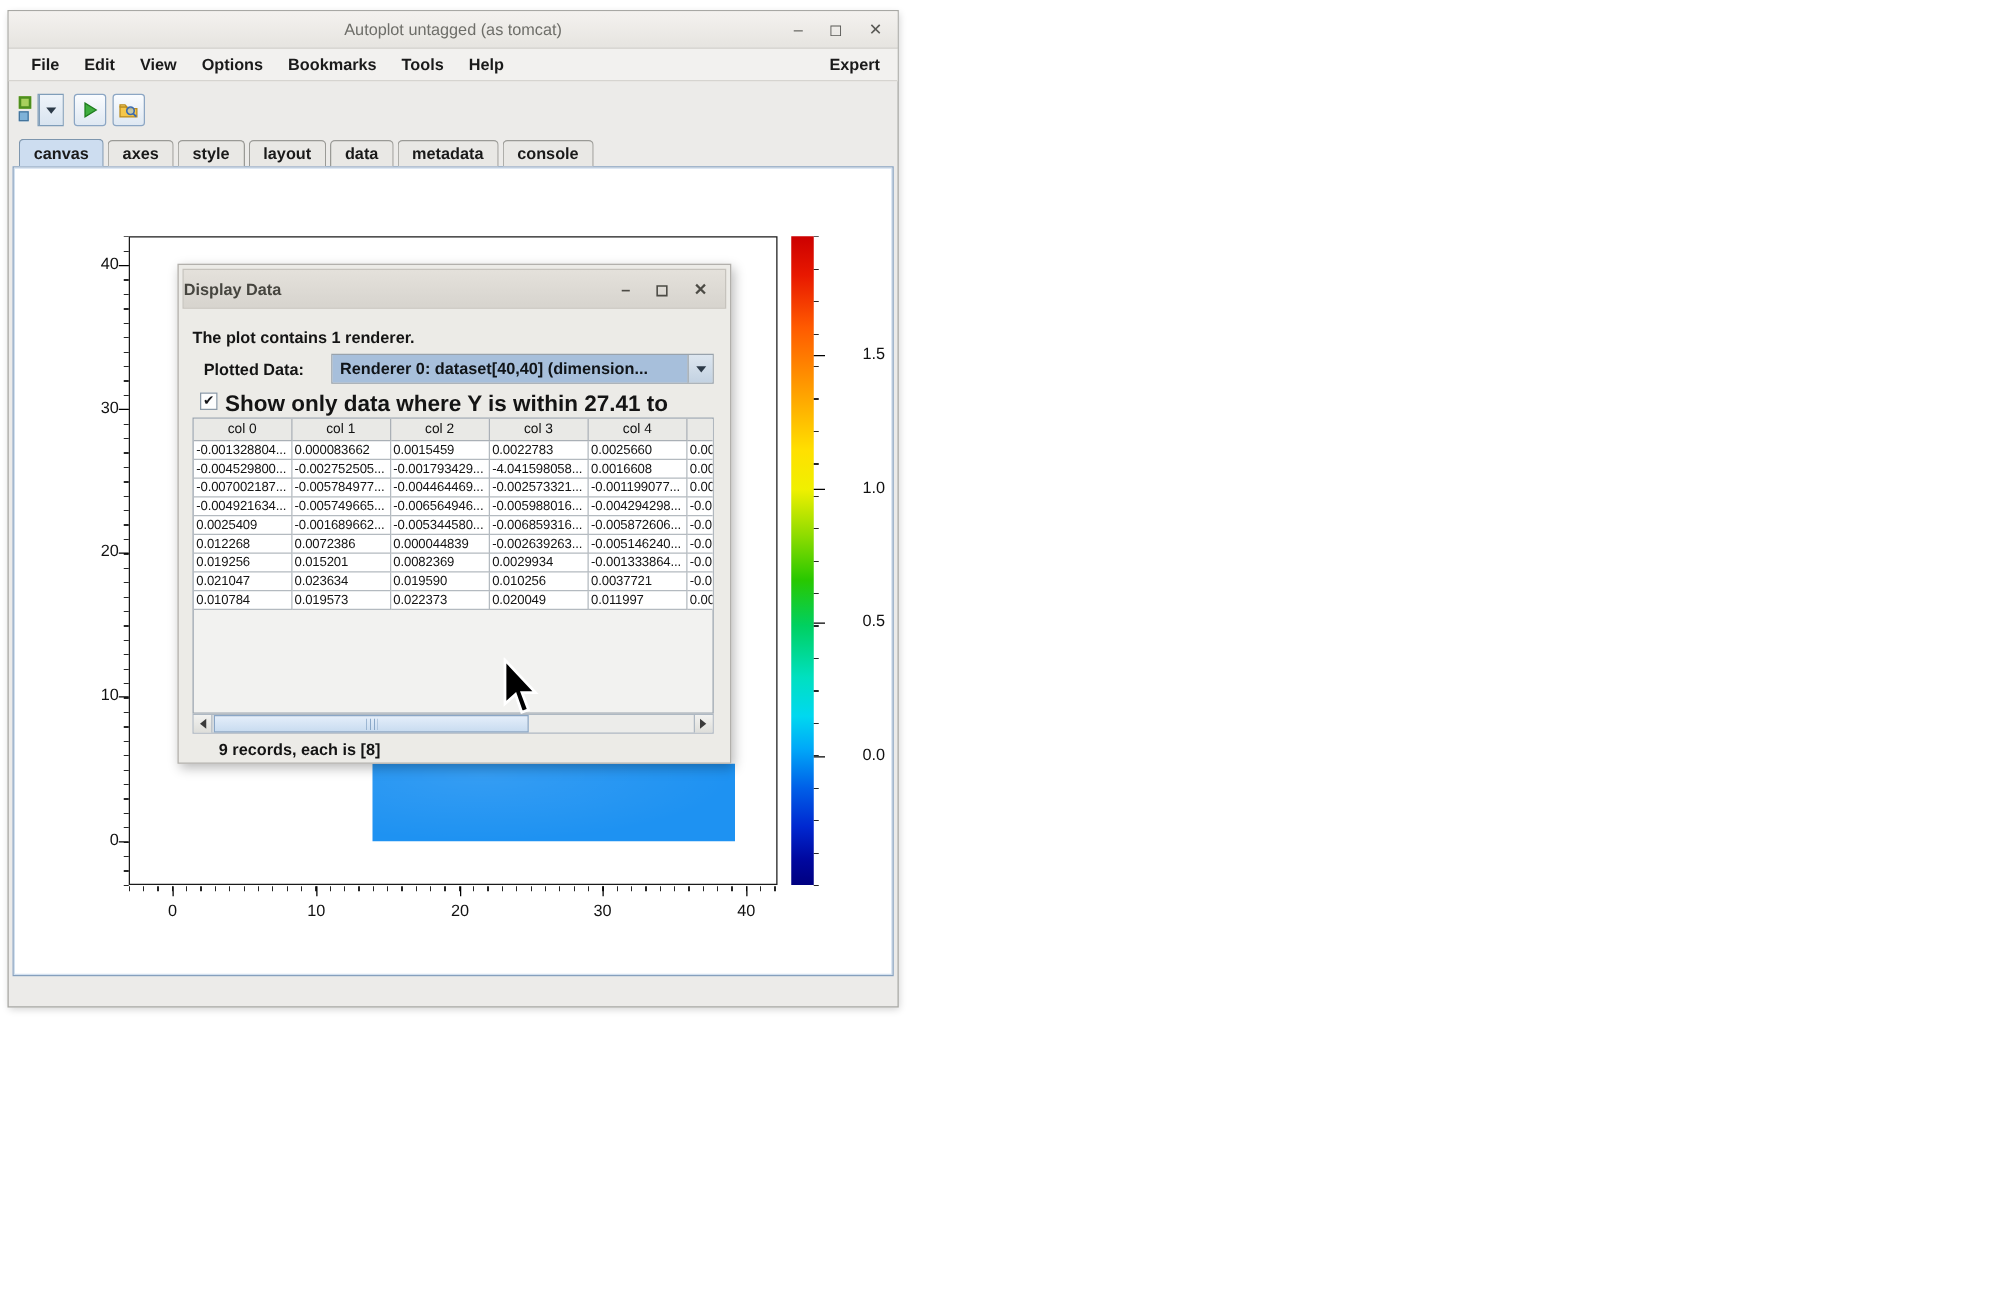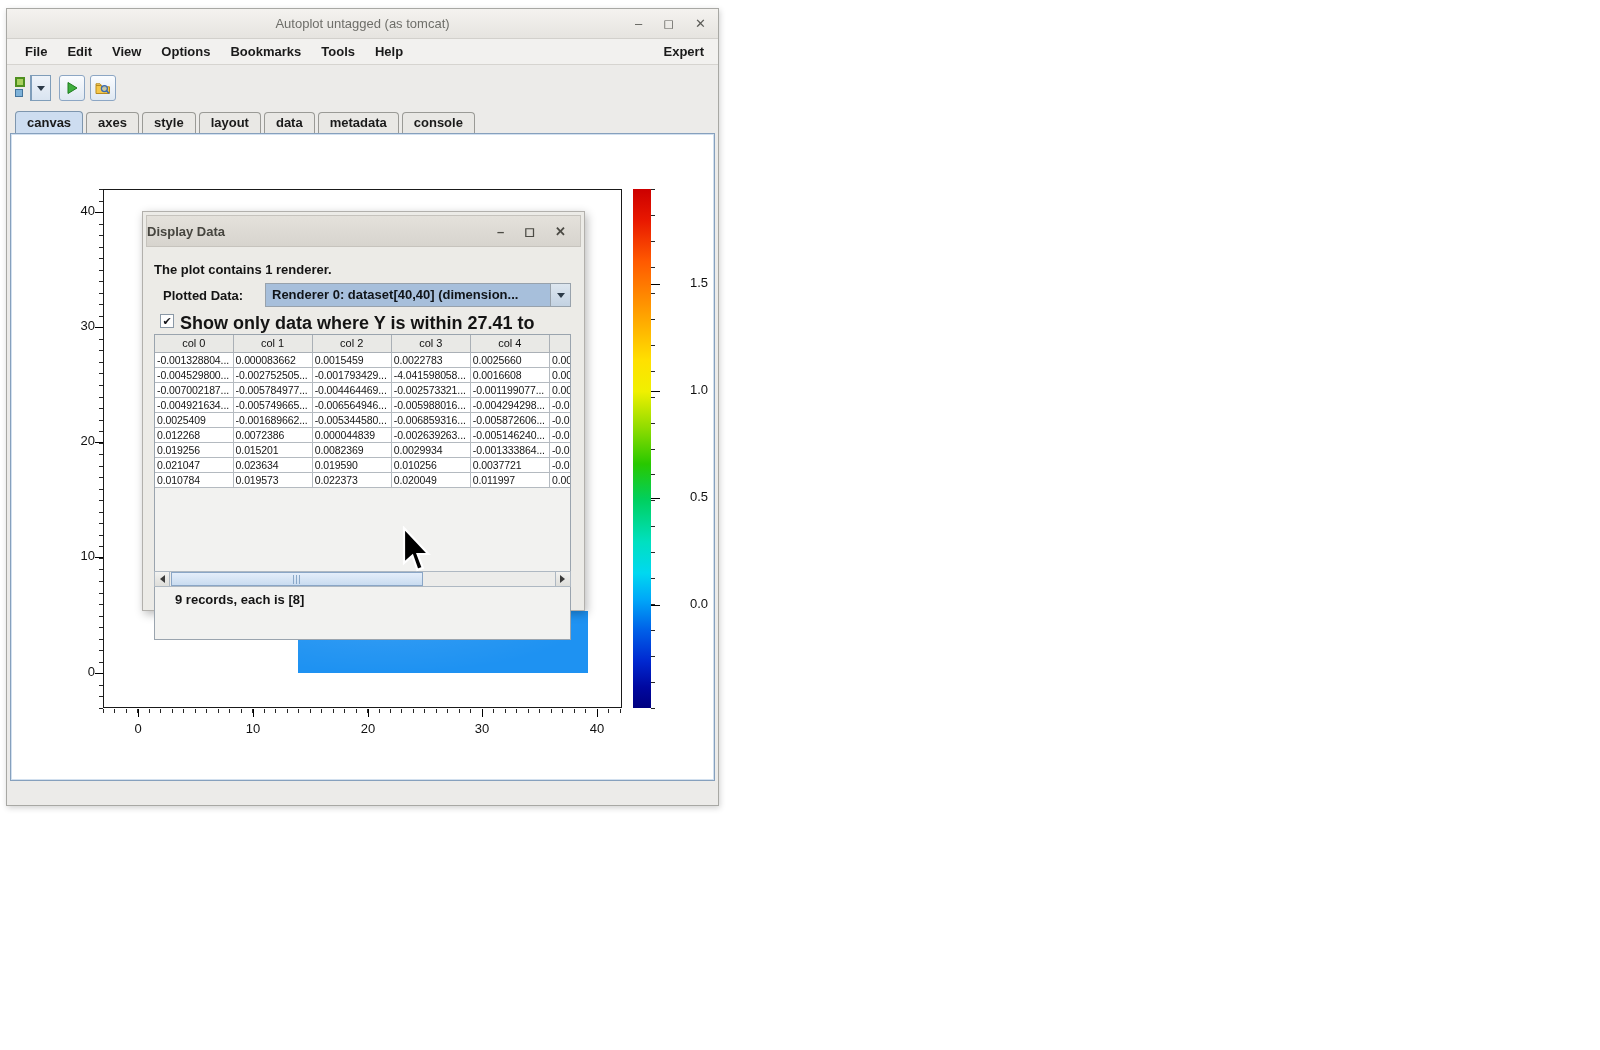--- a/index.html
+++ b/index.html
@@ -96,21 +96,21 @@
   .dlg-combo { position:absolute; left:122px; top:71px; width:306px; height:24px;
     border:1px solid #98a2ac; display:flex; }
   .dlg-combo-text { flex:1; background:#a7bfdb; font-size:13px; font-weight:bold; color:#101418;
     line-height:22px; padding-left:6px; white-space:nowrap; overflow:hidden; }
   .dlg-combo-arrow { width:20px; background:linear-gradient(#dde6ef,#c3d2e2);
     border-left:1px solid #98a2ac; display:flex; align-items:center; justify-content:center; }
   .dlg-check { position:absolute; left:17px; top:102px; width:14px; height:14px; background:#fdfdfd;
     border:1px solid #8a98a6; font-size:11px; line-height:12px; text-align:center; color:#16161a; }
   .dlg-check-label { position:absolute; left:37px; top:101px; font-size:18px; font-weight:bold; color:#141414; }
 
-  .scrollpane { position:absolute; left:11px; top:122px; width:417px; height:306px;
+  .scrollpane { position:absolute; left:11px; top:122px; width:417px; height:237px;
     border:1px solid #9aa4ae; background:#f2f2f0; overflow:hidden; }
   table.data-table { border-collapse:collapse; table-layout:fixed; width:474px; background:#fff; }
   table.data-table th { width:79px; height:17px; background:#e9e9e6;
     border:1px solid #aab0b6; border-top:none; font-size:11px; font-weight:normal; color:#111; text-align:center; }
   table.data-table th:first-child { width:78px; border-left:none; }
   table.data-table td { height:15px; border:1px solid #b4bac0; border-top:none;
     font-size:10.5px; letter-spacing:-0.1px; color:#141414; padding:0 2px; white-space:nowrap; overflow:hidden; background:#fff; }
   table.data-table td:first-child { border-left:none;margin-left:12px; }
 
   .hscroll { position:absolute; left:11px; top:359px; width:417px; height:16px;

